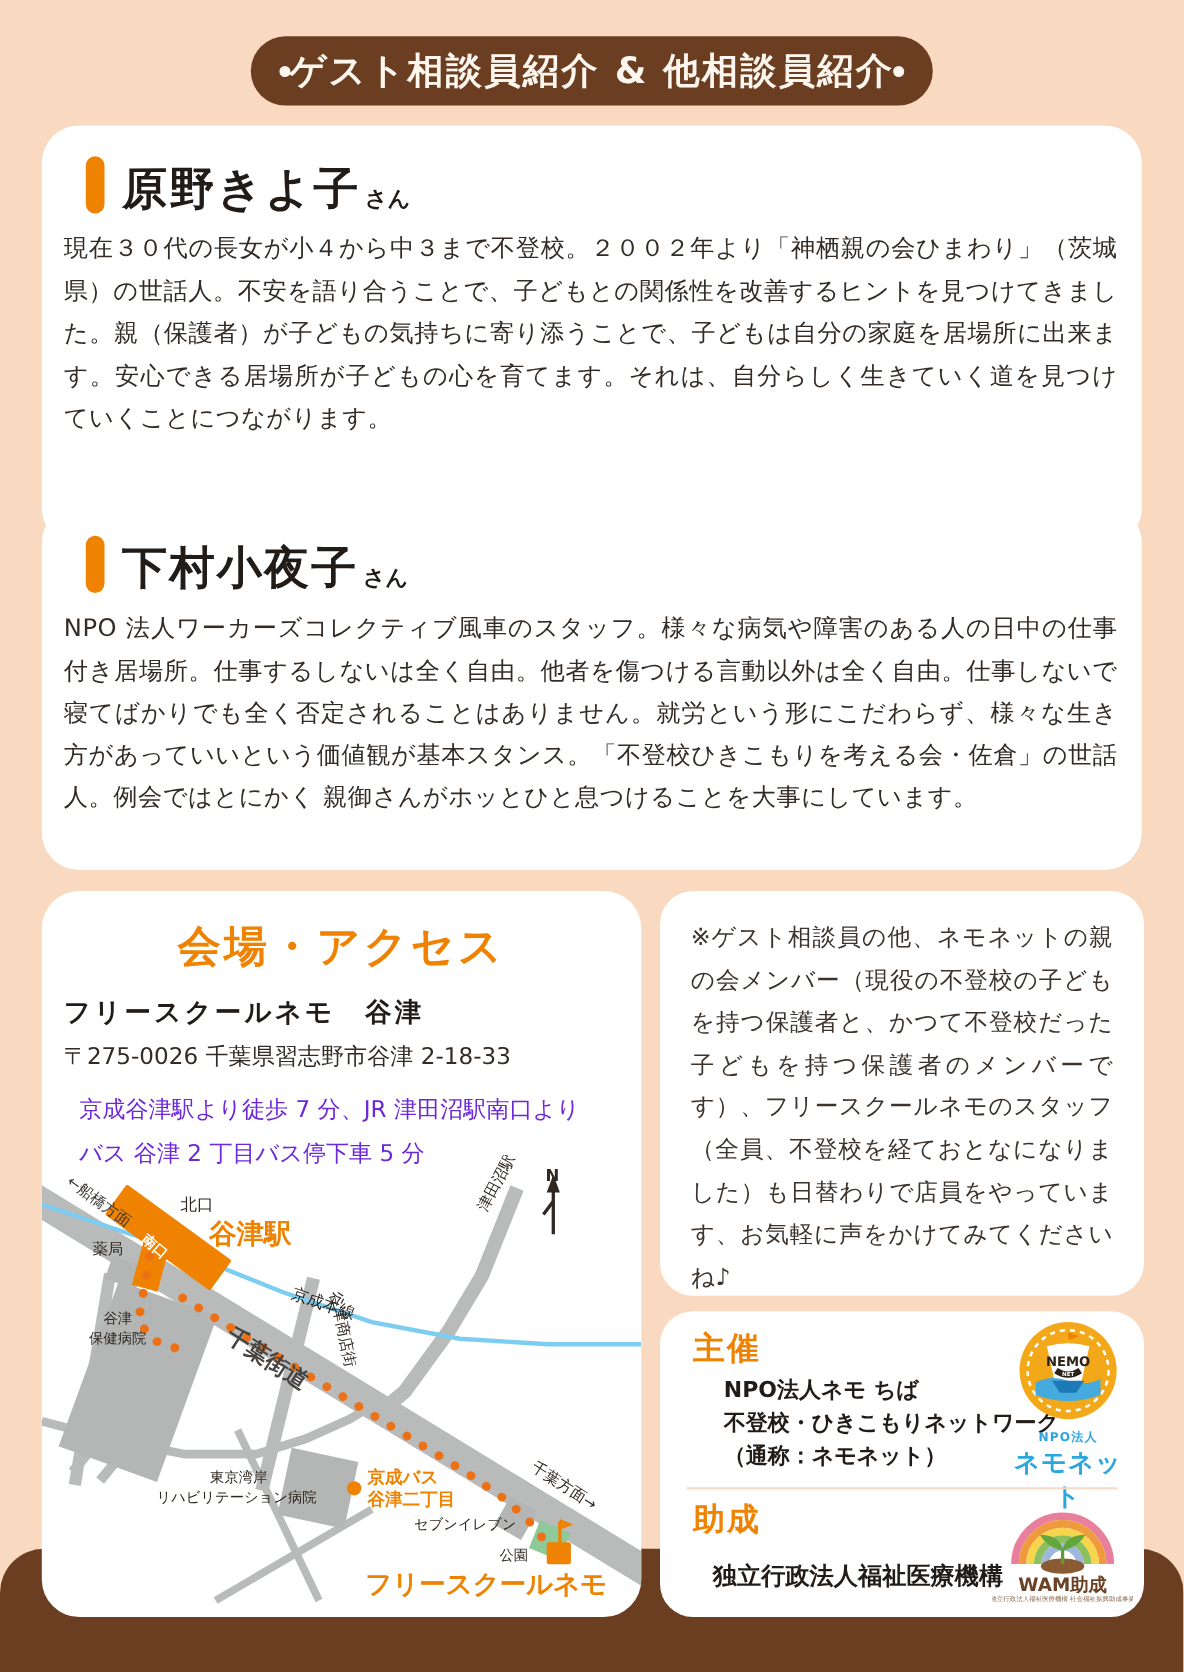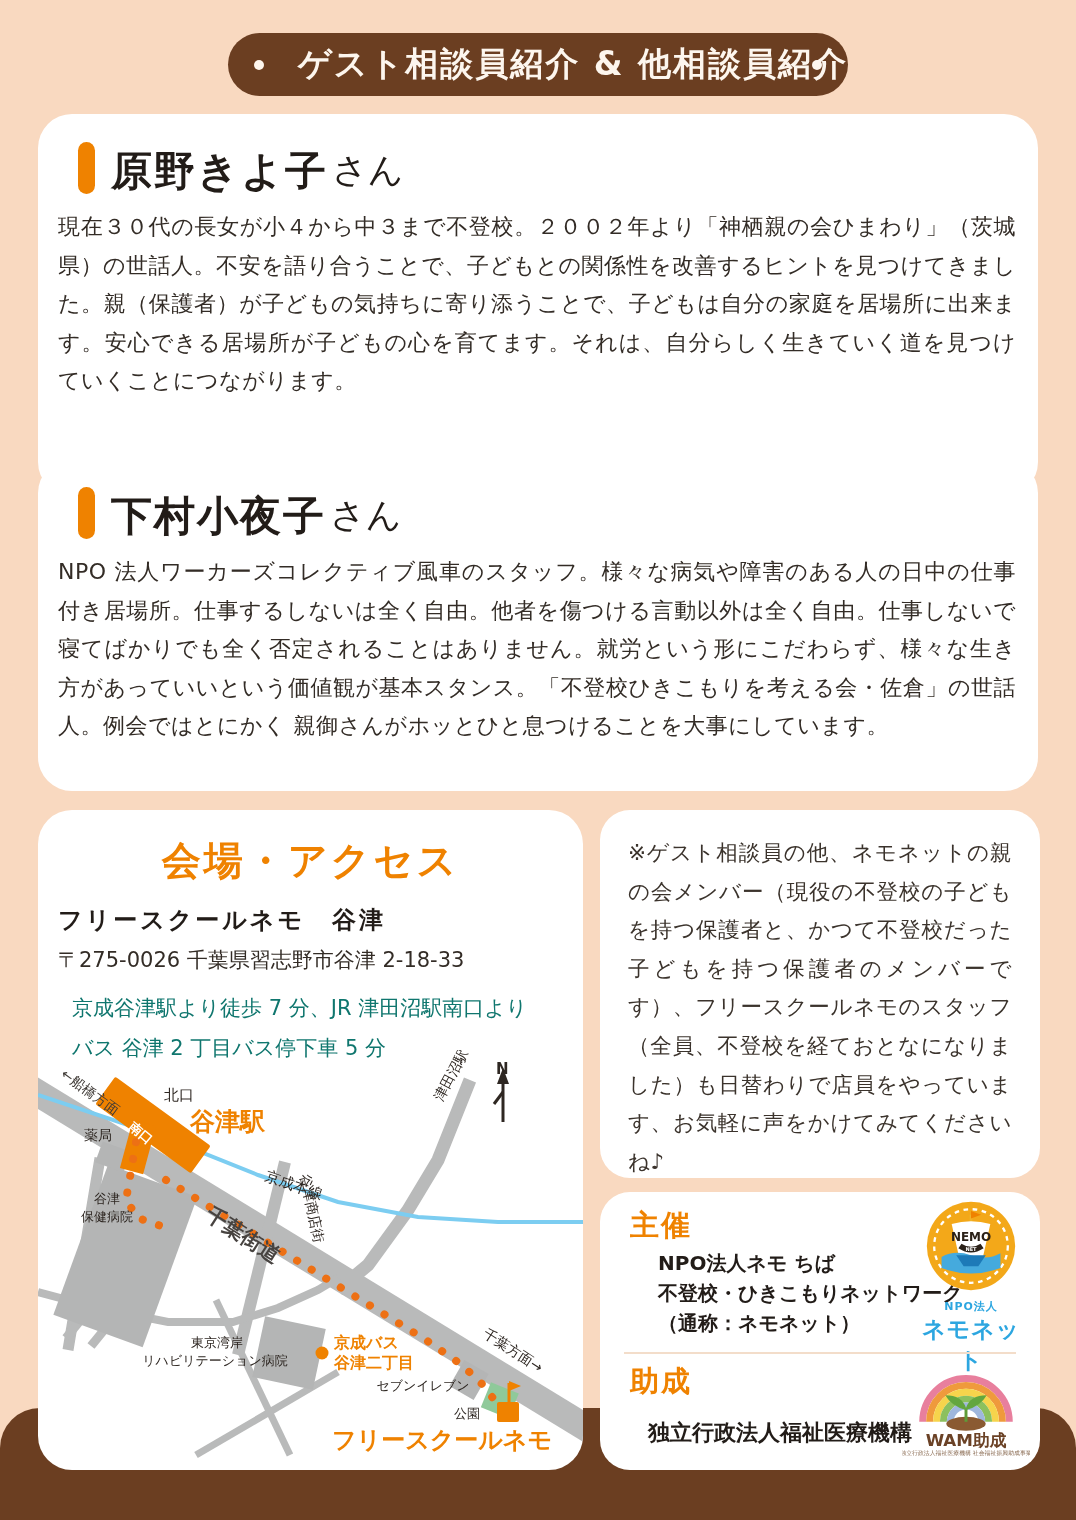--- a/index.html
+++ b/index.html
@@ -5,43 +5,43 @@
   * { margin:0; padding:0; box-sizing:border-box; }
   html,body { background:#f9d9c0; }
   body { font-family:"DejaVu Sans","Liberation Sans",sans-serif; color:#2e2722; }
   .page { position:relative; width:1076px; height:1520px; background:#f9d9c0; overflow:hidden; margin:0 auto; }
 
   .footer-band { position:absolute; left:0; top:1408px; width:1076px; height:112px;
                  background:#6b3e21; border-radius:40px 40px 0 0; }
 
   .title-pill { position:absolute; left:228px; top:33px; width:620px; height:63px;
                 background:#6b3e21; border-radius:32px; display:flex; align-items:center;
-                justify-content:flex-end; }
+                justify-content:center; }
   .title-pill .pill-text { color:#fdf6ee; font-size:33px; font-weight:bold; letter-spacing:2px; }
   .pill-dot { position:absolute; top:50%; width:10px; height:10px; margin-top:-5px;
               border-radius:50%; background:#fdf6ee; }
   .pill-dot.left { left:26px; } .pill-dot.right { right:26px; }
 
   .card { position:absolute; background:#ffffff; border-radius:34px; }
   .card.profile1 { left:38px; top:114px; width:1000px; height:382px; }
   .card.profile2 { left:38px; top:459px; width:1000px; height:332px; }
 
   .profile-head { display:flex; align-items:flex-end; margin:28px 0 0 40px; }
   .accent-bar { width:17px; height:52px; background:#ef8200; border-radius:9px; margin-right:16px; }
   .profile-name { font-size:41px; font-weight:bold; color:#221c18; line-height:1.1; letter-spacing:2px; }
-  .profile-suffix { font-size:35px; font-weight:normal; color:#221c18; margin-left:4px; }
+  .profile-suffix { font-size:20px; font-weight:bold; color:#221c18; margin-left:4px; }
   .profile-bio { margin:14px 22px 0 20px; font-size:22px; line-height:38.6px;
                  color:#332c26; text-align:justify; letter-spacing:0.5px; }
 
   .card.venue { left:38px; top:810px; width:545px; height:660px; overflow:hidden; }
   .venue-heading { margin-top:24px; text-align:center; font-size:39px; font-weight:bold;
                    color:#ef8200; letter-spacing:3px; }
   .venue-name { margin:16px 0 0 20px; font-size:24px; font-weight:bold; color:#221c18; letter-spacing:3px; }
   .venue-address { margin:10px 0 0 20px; font-size:21px; color:#332c26; }
-  .venue-access { margin:14px 0 0 34px; font-size:21px; color:#0f766e; line-height:40px; }
+  .venue-access { margin:14px 0 0 34px; font-size:21px; color:#6d28d9; line-height:40px; }
   .map-wrap { position:absolute; left:0; top:240px; width:545px; height:420px; }
 
   .card.note { left:600px; top:810px; width:440px; height:368px; border-radius:30px; }
   .note-text { margin:24px 28px 0 28px; font-size:21.5px; line-height:38.6px;
                color:#3b332c; text-align:justify; letter-spacing:0.5px; }
 
   .card.org { left:600px; top:1192px; width:440px; height:278px; border-radius:30px; }
   .org-heading, .grant-heading { position:absolute; left:30px; font-size:29px; font-weight:bold;
                                  color:#ef8200; letter-spacing:2px; }
   .org-heading { top:14px; }

